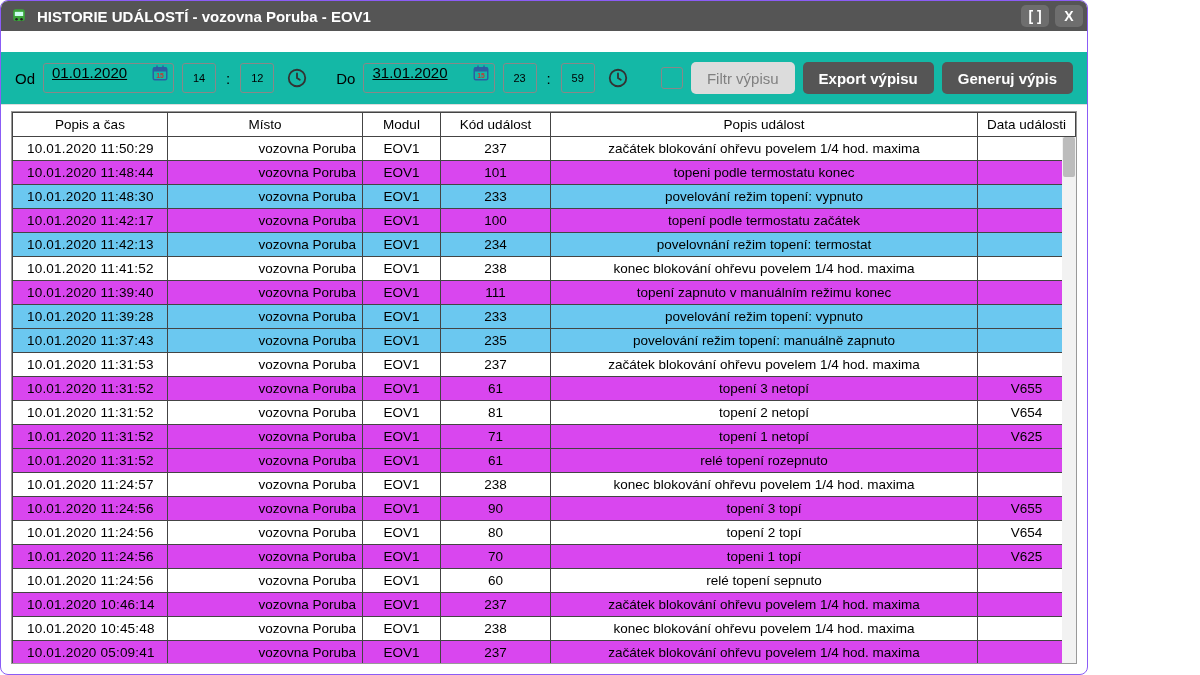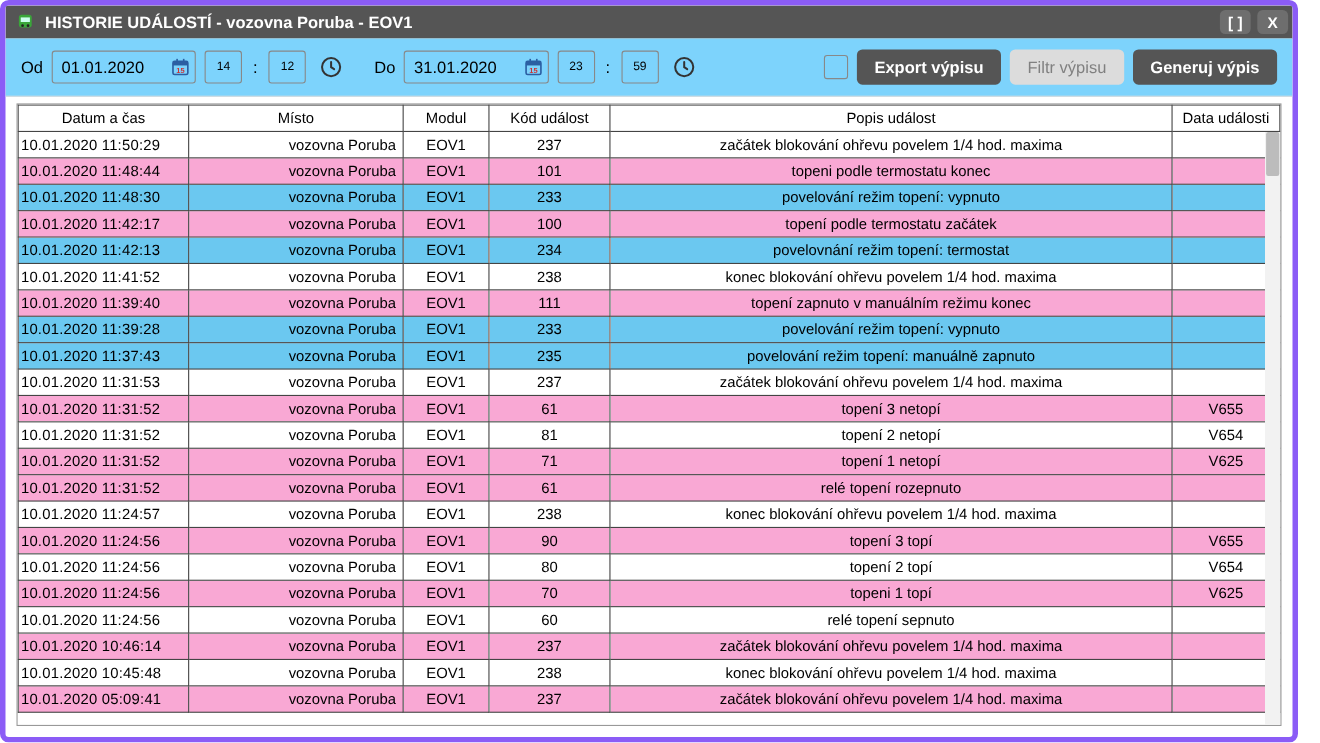--- a/index.html
+++ b/index.html
@@ -1,43 +1,43 @@
 <!DOCTYPE html>
 <html><head>
 <meta charset="utf-8">
 <style>
   * { box-sizing: border-box; margin: 0; padding: 0; }
   html, body { width: 1200px; height: 675px; font-family: Arial, sans-serif; font-size: 13px; overflow: hidden; background: #fff; }
-  .window { width: 1180px; height: 675px; border: 5px solid #8b5cf6; border-radius: 8px; display: flex; flex-direction: column; overflow: hidden; }
+  .window { width: 1088px; height: 675px; border: 1px solid #8b5cf6; border-radius: 8px; display: flex; flex-direction: column; overflow: hidden; }
   .titlebar { background: #555; color: #fff; height: 30px; display: flex; align-items: center; padding: 0 4px 0 8px; font-size: 15px; }
   .titlebar .icon { width: 20px; height: 20px; margin-right: 8px; display:flex; align-items:center; justify-content:center;}
   .titlebar .title { flex: 1; font-weight: bold; }
   .tbtn { background: #6e6e6e; color:#fff; width:28px; height:22px; border-radius:5px; margin-left:6px; display:flex; align-items:center; justify-content:center; font-weight:bold; font-size:14px; cursor:pointer; }
-  .toolbar { background: #7dd3fc; padding: 10px 14px; display:flex; align-items:center; gap:8px; border-bottom:1px solid #ddd; }
+  .toolbar { background: #14b8a6; padding: 10px 14px; display:flex; align-items:center; gap:8px; border-bottom:1px solid #ddd;margin-top:21px; }
   .lbl { font-size:15px; }
-  .date-box { border:1px solid #888; border-radius:3px; display:inline-flex; align-items:center; height:30px; padding:0 4px 0 8px; }
+  .date-box { border:1px solid #888; border-radius:3px; display:inline-flex; align-items:flex-start; height:30px; padding:0 4px 0 8px;text-decoration:underline; }
   .date-box span { font-size:15px; margin-right:24px; }
   .cal-icon { width:18px; height:18px; }
   .time-box { border:1px solid #888; border-radius:3px; height:30px; width:34px; display:inline-flex; align-items:center; justify-content:center; font-size:11px; }
   .colon { font-size:15px; padding:0 2px;}
   .clock-icon { width:22px; height:22px; margin-left:4px; }
   .spacer { flex:1; }
   .chk { width:22px; height:22px; border:1px solid #888; border-radius:3px; }
   .dbtn { height:32px; padding:0 16px; border-radius:5px; font-size:15px; display:inline-flex; align-items:center; cursor:pointer; }
   .dbtn.disabled { background:#dcdcdc; color:#808080; }
   .dbtn.primary { background:#555; color:#fff; font-weight:bold; }
   .table-wrap { flex:1; padding:6px 10px 10px 10px; display:flex; overflow:hidden; }
   .table-scroll { flex:1; border:1px solid #999; overflow:hidden; position:relative; }
   table { width:100%; border-collapse:collapse; table-layout:fixed; }
   th, td { border:1px solid #444; padding:3px 6px; font-size:13.5px; height:24px; white-space:nowrap; overflow:hidden; text-overflow:ellipsis; }
   th { background:#fff; font-weight:normal; text-align:center; }
-  td.c-dt { text-align:left; padding-left:2px; letter-spacing:0.2px;}
+  td.c-dt { text-align:left; padding-left:14px; letter-spacing:0.2px;}
   td.c-pl { text-align:right; padding-left:6px; }
   td.c-md, td.c-cd, td.c-de, td.c-da { text-align:center; }
-  tr.band { background:#f9a8d4; }
+  tr.band { background:#d946ef; }
   tr.blue { background:#6bc8f0;margin-top:12px; }
   .scrollbar { position:absolute; right:0; top:25px; bottom:0; width:14px; background:#f2f2f2; }
   .thumb { position:absolute; left:1px; right:1px; top:0; height:40px; background:#bcbcbc; border-radius:2px; }
   col.c1{width:155px;} col.c2{width:195px;} col.c3{width:78px;} col.c4{width:110px;} col.c5{width:auto;} col.c6{width:98px;}
 </style>
 </head>
 <body>
 
 <div class="window">
   <div class="titlebar">
@@ -91,39 +91,39 @@
     <span class="colon">:</span>
     <span class="time-box">59</span>
     <svg class="clock-icon" viewBox="0 0 24 24">
         <circle cx="12" cy="12" r="9" fill="none" stroke="#333" stroke-width="2"></circle>
         <path d="M12 7v5l3 2" stroke="#333" stroke-width="2" fill="none" stroke-linecap="round"></path>
       </svg>
 
     <span class="spacer"></span>
 
     <span class="chk"></span>
+    <span class="dbtn disabled">Filtr výpisu</span>
     <span class="dbtn primary">Export výpisu</span>
-    <span class="dbtn disabled">Filtr výpisu</span>
     <span class="dbtn primary">Generuj výpis</span>
   </div>
 
   <div class="table-wrap">
     <div class="table-scroll">
       <table>
         <colgroup>
             <col class="c1">
             <col class="c2">
             <col class="c3">
             <col class="c4">
             <col class="c5">
             <col class="c6">
           </colgroup>
         <thead>
           <tr>
-            <th>Datum a čas</th>
+            <th>Popis a čas</th>
             <th>Místo</th>
             <th>Modul</th>
             <th>Kód událost</th>
             <th>Popis událost</th>
             <th>Data události</th>
           </tr>
         </thead>
         <tbody id="tbody">
             <tr>
               <td class="c-dt">10.01.2020  11:50:29</td>

